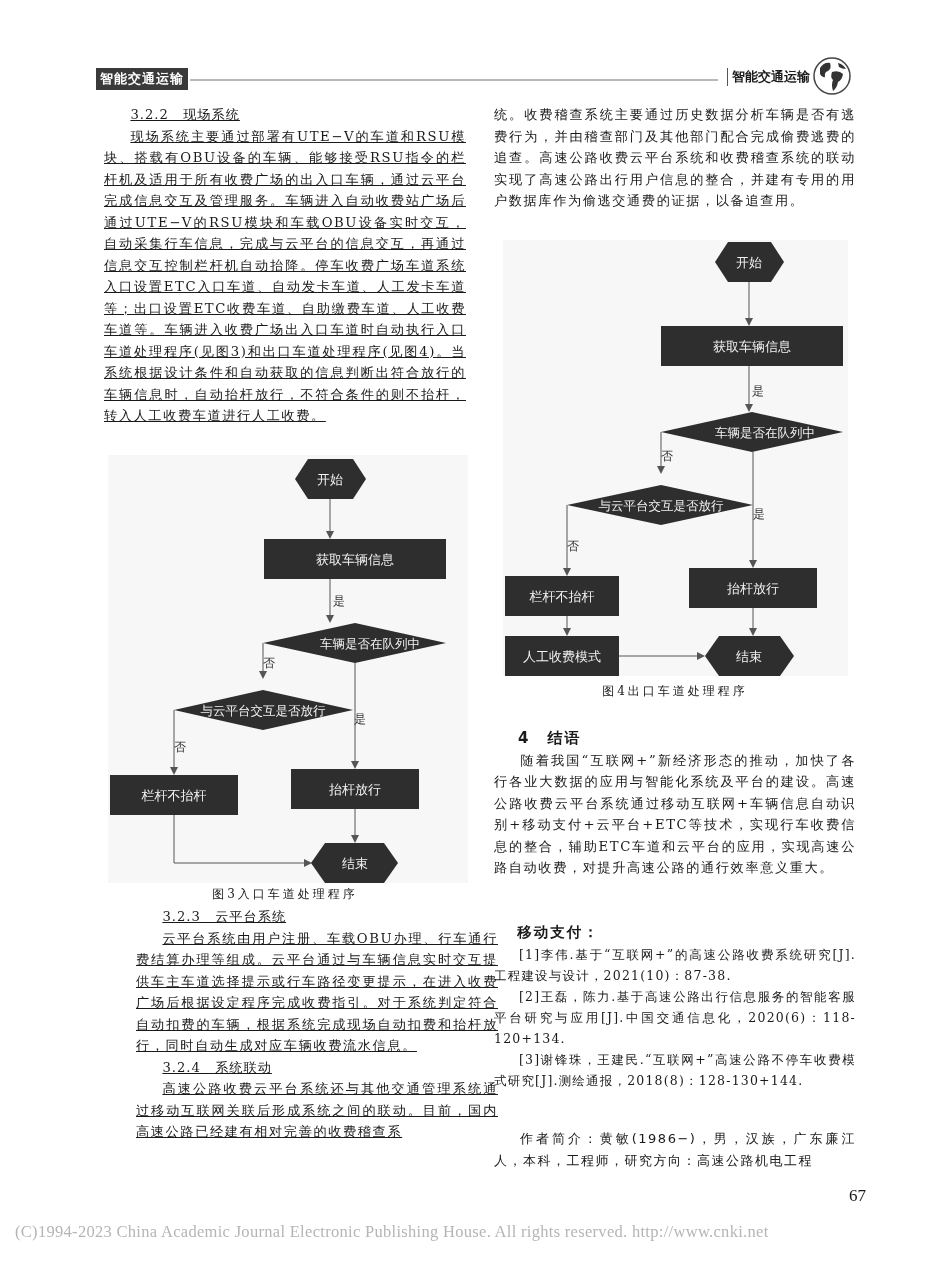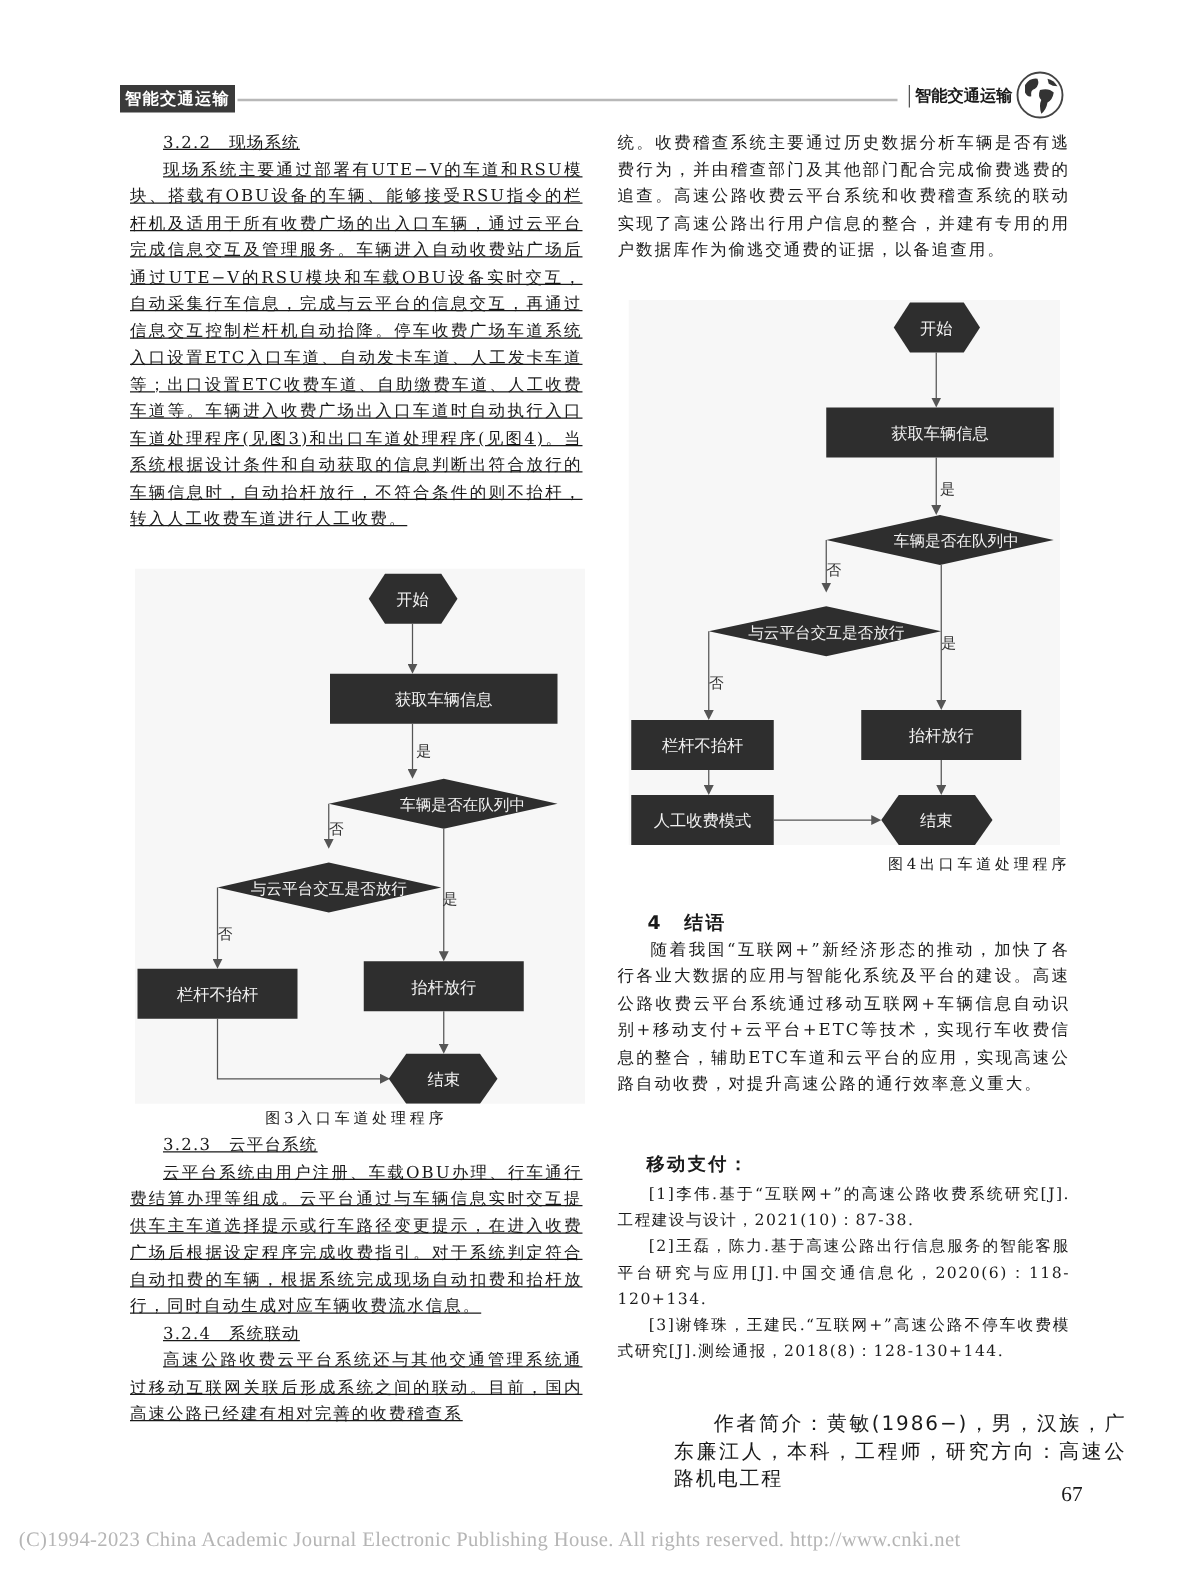--- a/index.html
+++ b/index.html
@@ -17,21 +17,21 @@
   .col-left { left: 104px; width: 362px; text-decoration: underline; }
   .col-right { left: 494px; width: 362px; }
   .p { text-indent: 2em; }
   .sec { padding-left: 2em; letter-spacing: 1px; }
   .h4 { font-family: "DejaVu Sans", sans-serif; font-weight: bold; font-size: 15px; padding-left: 1.6em; letter-spacing: 2px; }
 
   .figure { position: absolute; background: #f7f7f7; }
   .caption { position: absolute; font-size: 12px; letter-spacing: 3px; text-align: center; }
 
   .ref { font-size: 12.5px; line-height: 21px; letter-spacing: 1.2px; }
-  .author { font-family: "DejaVu Sans", sans-serif; font-size: 16px; line-height: 22px; letter-spacing: 1.5px; margin-left: 45px; }
+  .author { font-family: "DejaVu Sans", sans-serif; font-size: 13px; line-height: 22px; letter-spacing: 1.5px; }
   .pagenum { position: absolute; right: 84px; top: 1186px; font-size: 17px; font-family: "Liberation Serif", serif; }
   .footer { position: absolute; left: 0; top: 1222px; width: 950px; font-family: "Liberation Serif", serif; font-size: 16.5px; color: #b5b5b5; letter-spacing: 0.3px; white-space: nowrap; padding-left: 15px; }
 
   svg text { font-family: "DejaVu Sans", sans-serif; }
 </style>
 </head>
 <body>
 
 <div class="header">
   <span class="header-left">智能交通运输</span>
@@ -90,21 +90,21 @@
     <line x1="247" y1="354" x2="247" y2="386" stroke="#555" marker-end="url(#ah3)"></line>
 
     <polyline points="66,360 66,408 202,408" fill="none" stroke="#555" marker-end="url(#ah3)"></polyline>
 
     <polygon points="217,388 276,388 290,408 276,428 217,428 203,408" fill="#2e2e2e"></polygon>
     <text x="247" y="413" fill="#f2f2f2" font-size="13" text-anchor="middle">结束</text>
   </svg>
 </div>
 <div class="caption" style="left:104px; top:886px; width:362px;">图3入口车道处理程序</div>
 
-<div class="col col-left" style="top:906px;">
+<div class="col col-left" style="top:906px;margin-left:32px;">
   <div class="sec">3.2.3　云平台系统</div>
   <div class="p">云平台系统由用户注册、车载OBU办理、行车通行费结算办理等组成。云平台通过与车辆信息实时交互提供车主车道选择提示或行车路径变更提示，在进入收费广场后根据设定程序完成收费指引。对于系统判定符合自动扣费的车辆，根据系统完成现场自动扣费和抬杆放行，同时自动生成对应车辆收费流水信息。</div>
   <div class="sec">3.2.4　系统联动</div>
   <div class="p">高速公路收费云平台系统还与其他交通管理系统通过移动互联网关联后形成系统之间的联动。目前，国内高速公路已经建有相对完善的收费稽查系</div>
 </div>
 
 <div class="col col-right" style="top:104px;">
   <div>统。收费稽查系统主要通过历史数据分析车辆是否有逃费行为，并由稽查部门及其他部门配合完成偷费逃费的追查。高速公路收费云平台系统和收费稽查系统的联动实现了高速公路出行用户信息的整合，并建有专用的用户数据库作为偷逃交通费的证据，以备追查用。</div>
 </div>
 
@@ -138,21 +138,21 @@
     <text x="250" y="353" fill="#f2f2f2" font-size="13" text-anchor="middle">抬杆放行</text>
     <line x1="64" y1="376" x2="64" y2="394" stroke="#555" marker-end="url(#ah4)"></line>
     <rect x="2" y="396" width="114" height="40" fill="#2e2e2e"></rect>
     <text x="59" y="421" fill="#f2f2f2" font-size="13" text-anchor="middle">人工收费模式</text>
     <line x1="250" y1="368" x2="250" y2="394" stroke="#555" marker-end="url(#ah4)"></line>
     <line x1="116" y1="416" x2="200" y2="416" stroke="#555" marker-end="url(#ah4)"></line>
     <polygon points="216,396 277,396 291,416 277,436 216,436 202,416" fill="#2e2e2e"></polygon>
     <text x="246" y="421" fill="#f2f2f2" font-size="13" text-anchor="middle">结束</text>
   </svg>
 </div>
-<div class="caption" style="left:494px; top:683px; width:362px;text-align:right;">图4出口车道处理程序</div>
+<div class="caption" style="left:494px; top:683px; width:362px;">图4出口车道处理程序</div>
 
 <div class="col col-right" style="top:728px;">
   <div class="h4">4　结语</div>
   <div class="p">随着我国“互联网+”新经济形态的推动，加快了各行各业大数据的应用与智能化系统及平台的建设。高速公路收费云平台系统通过移动互联网+车辆信息自动识别+移动支付+云平台+ETC等技术，实现行车收费信息的整合，辅助ETC车道和云平台的应用，实现高速公路自动收费，对提升高速公路的通行效率意义重大。</div>
 </div>
 
 <div class="col col-right" style="top:922px;">
   <div class="h4" style="font-size:14.5px;">移动支付：</div>
   <div class="ref p">[1]李伟.基于“互联网+”的高速公路收费系统研究[J].工程建设与设计，2021(10)：87-38.</div>
   <div class="ref p">[2]王磊，陈力.基于高速公路出行信息服务的智能客服平台研究与应用[J].中国交通信息化，2020(6)：118-120+134.</div>

